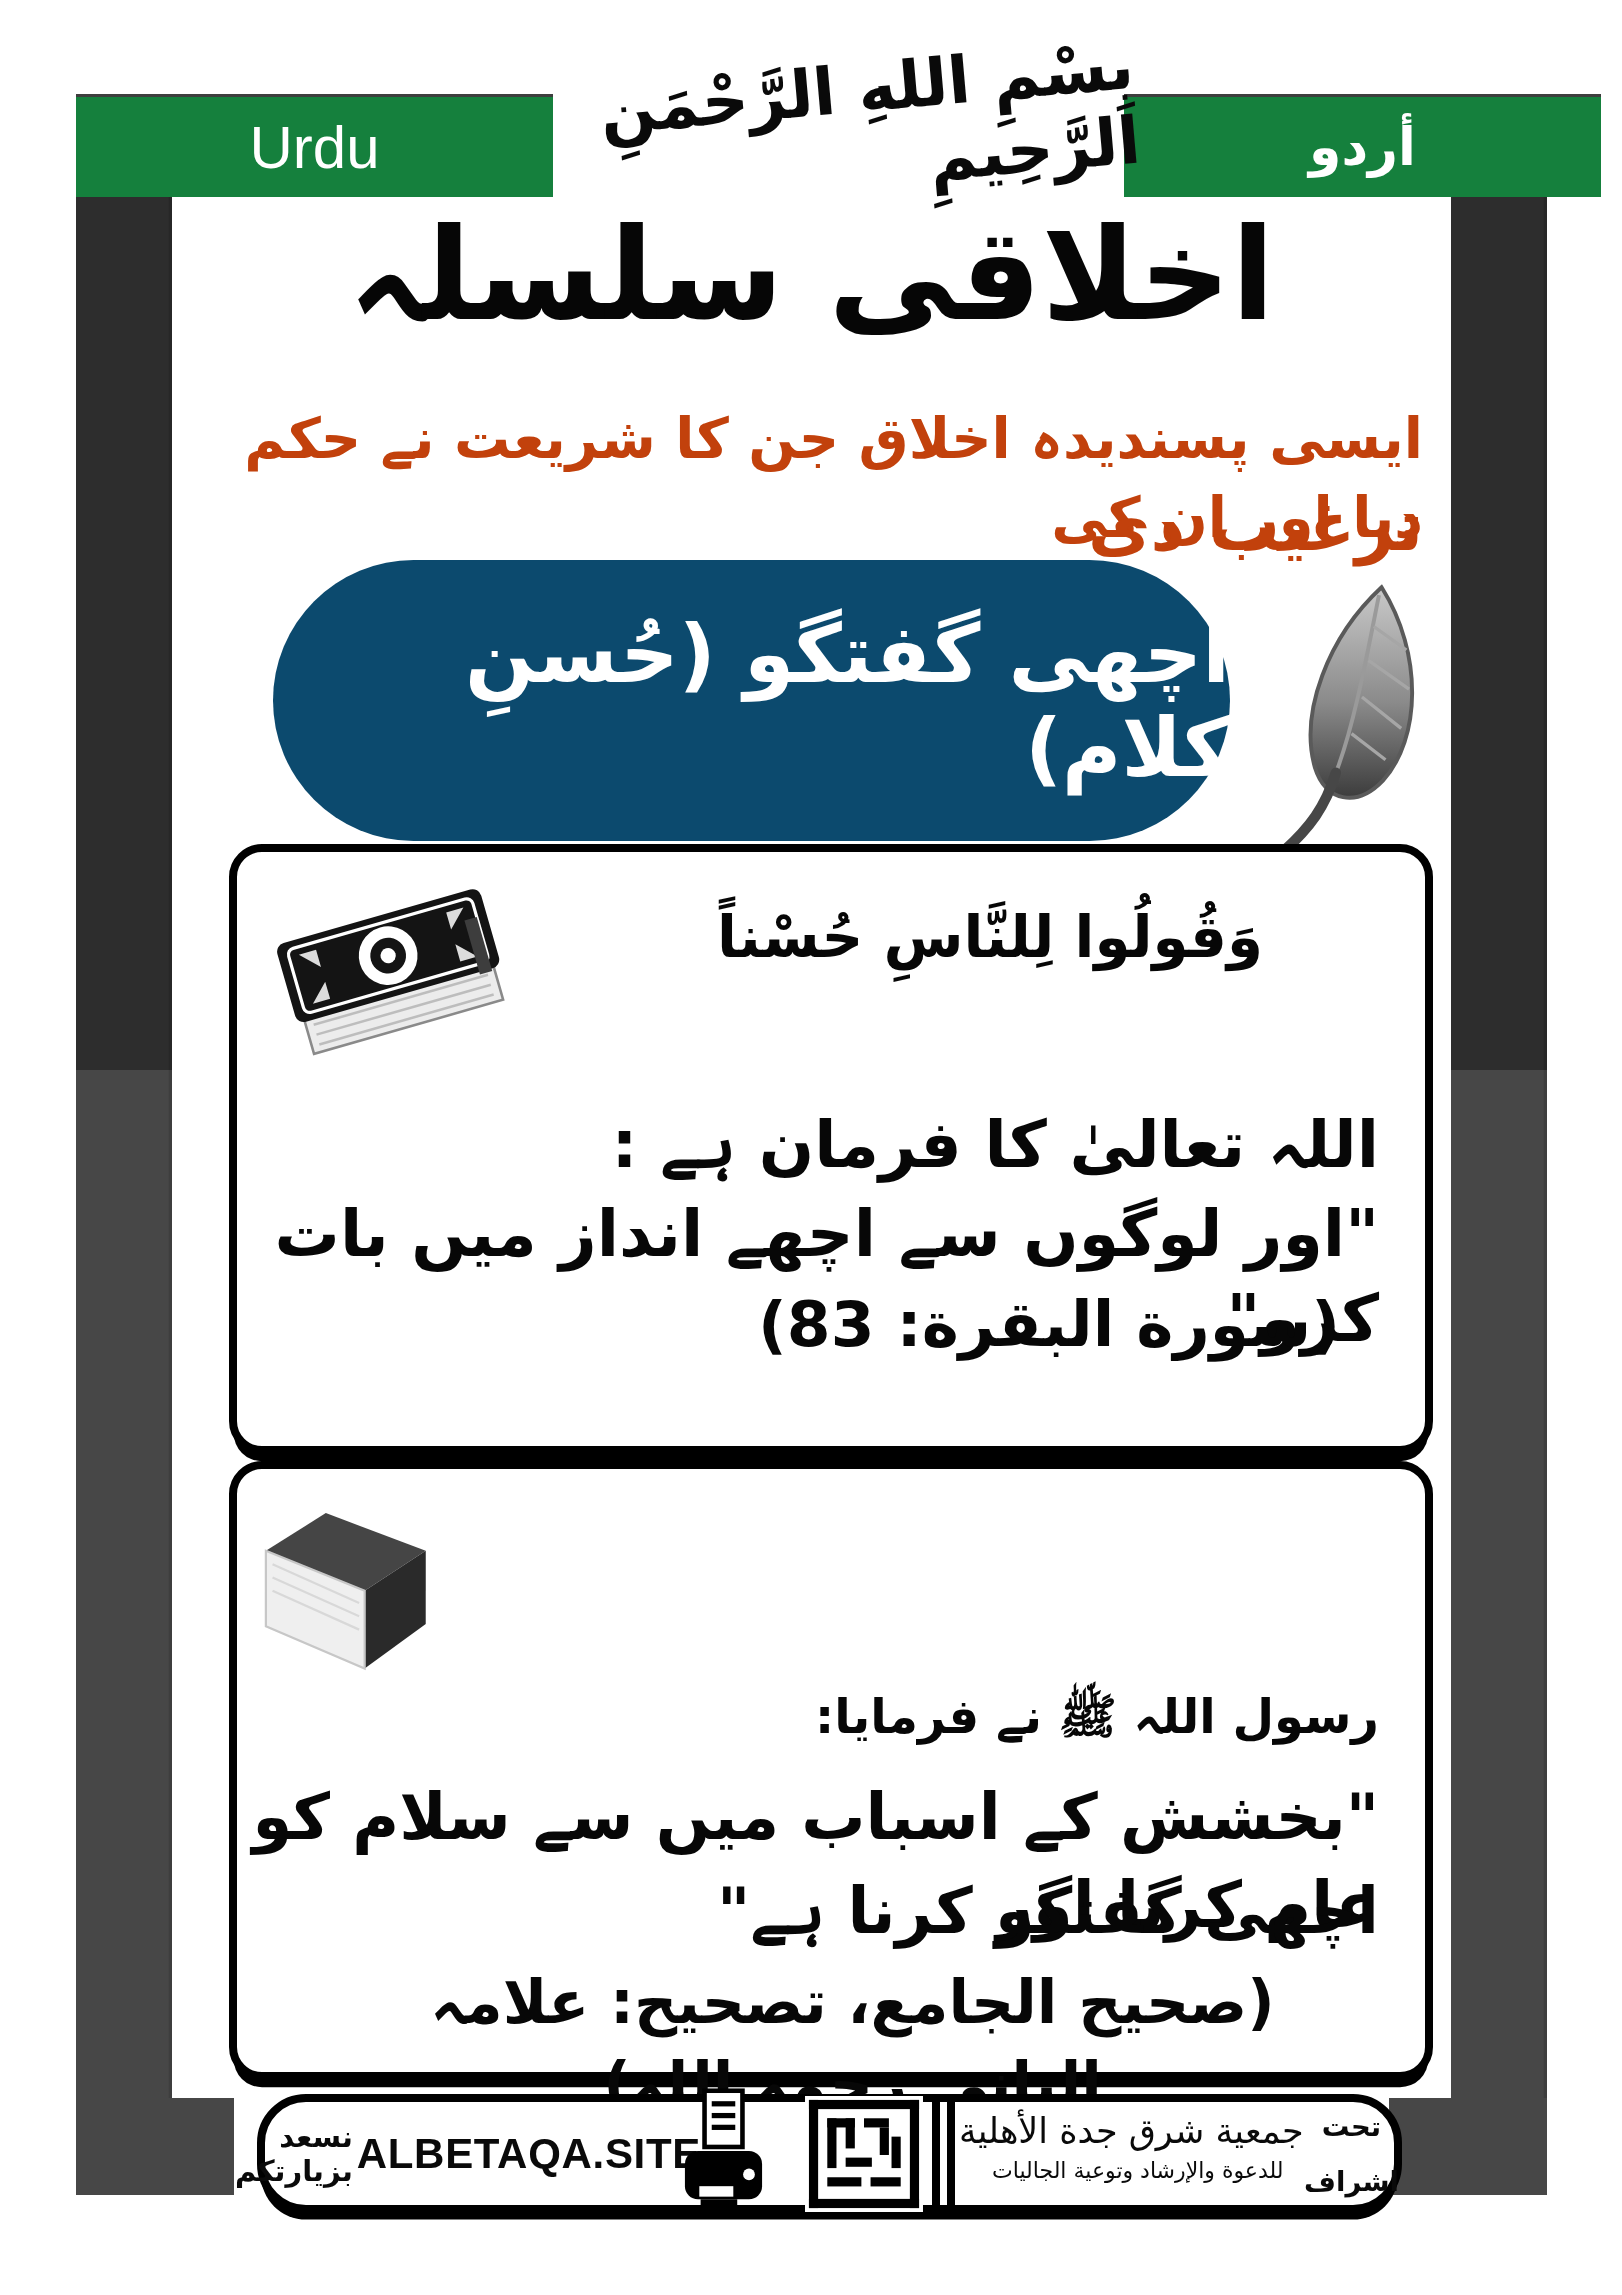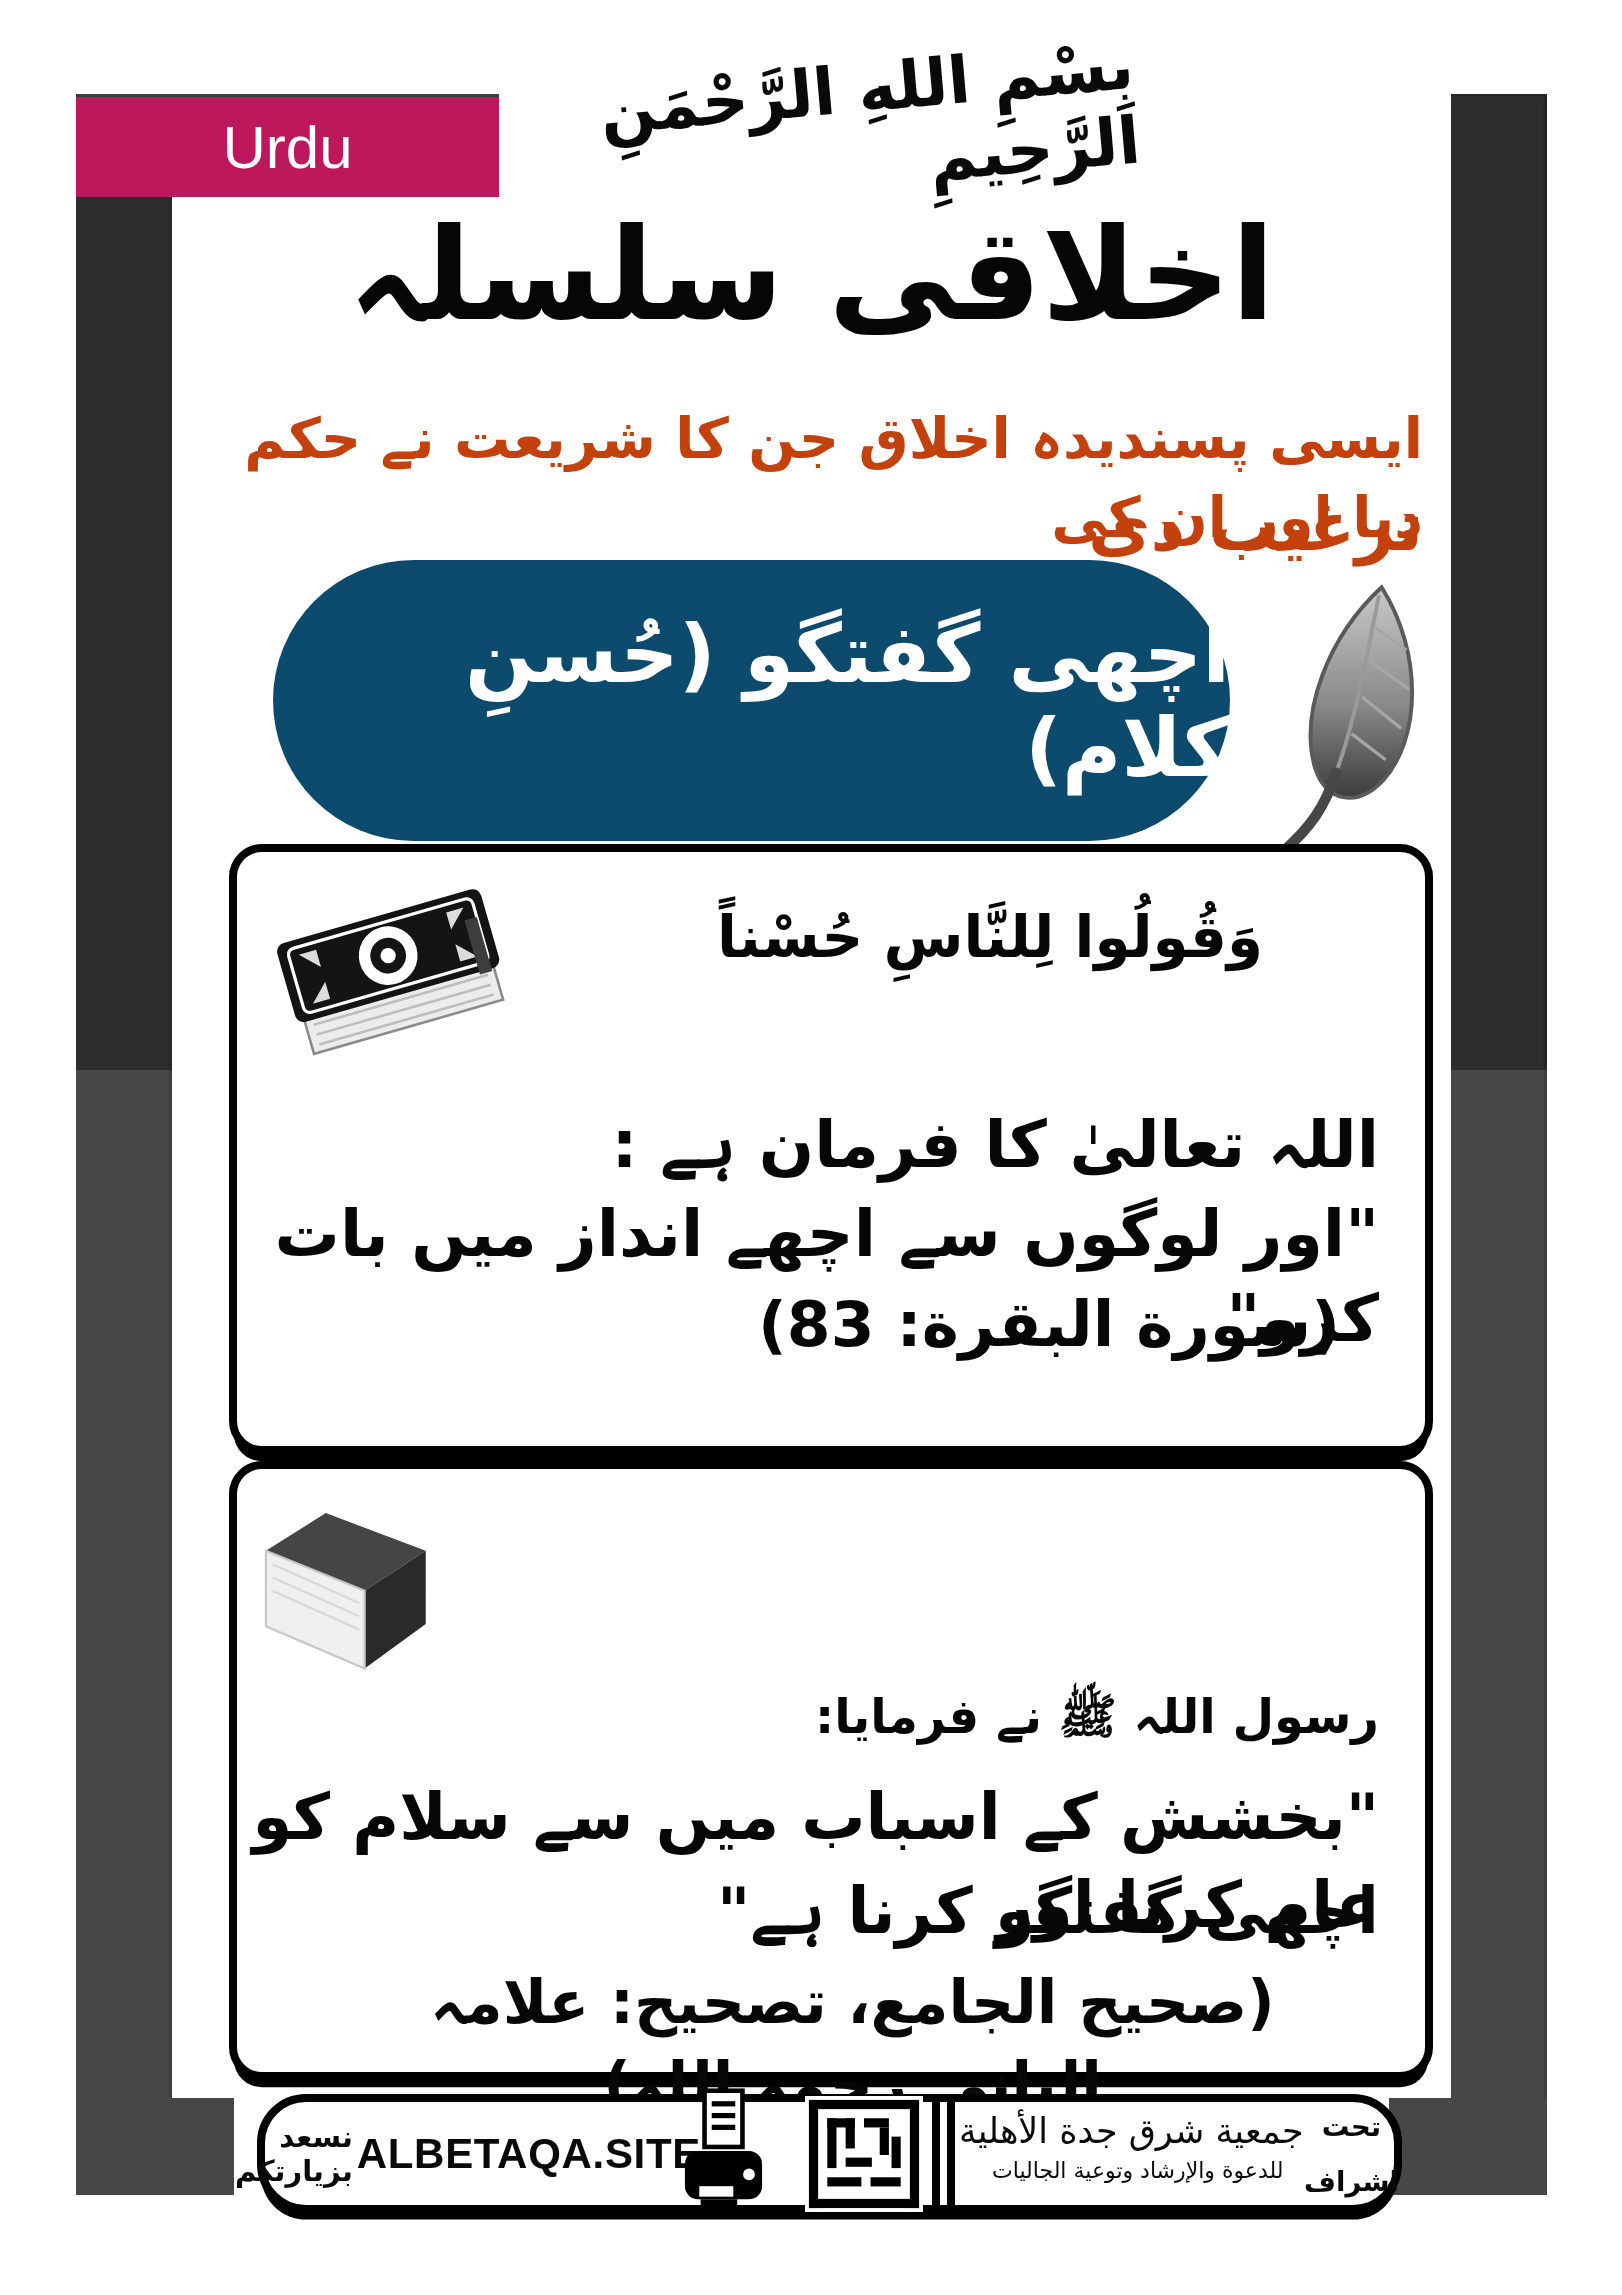--- a/index.html
+++ b/index.html
@@ -10,21 +10,21 @@
   .side-bar{position:absolute;top:94px;width:96px;height:2101px;
             background:linear-gradient(180deg,#2d2d2d 0px,#2d2d2d 976px,#474747 976px,#474747 100%);
             box-shadow:inset -3.3px 2.6px 0 rgba(0,0,0,.12);}
   .side-bar.left{left:76px;}
   .side-bar.right{left:1451px;}
   .bar-stub{position:absolute;top:2098px;width:158px;height:97px;background:#474747;}
   .bar-stub.left{left:76px;}
   .bar-stub.right{left:1389px;}
 
   
-  .langbox{position:absolute;top:94px;width:423px;height:100px;background:#be185d;
+  .langbox{position:absolute;top:94px;width:477px;height:100px;background:#15803d;
            border-top:3.3px solid #3e3e3e;display:flex;align-items:center;justify-content:center;color:#fff;}
   .langbox.en{left:76px;font-family:"Liberation Sans","DejaVu Sans",sans-serif;font-size:60px;}
   .langbox.ar{left:1124px;font-size:52px;font-weight:bold;}
 
   .bismillah{position:absolute;left:484px;top:36px;width:654px;height:190px;
              display:flex;align-items:center;justify-content:center;
              font-size:65px;font-weight:bold;transform:rotate(-5deg);}
   .main-title{position:absolute;left:262px;top:186px;width:1099px;height:177px;line-height:177px;
               text-align:center;font-size:128px;font-weight:bold;color:#060606;}
   .subtitle{position:absolute;left:216px;width:1207px;text-align:right;font-weight:bold;color:#c2410c;}
@@ -81,20 +81,23 @@
 <div class="page">
 
   <div class="side-bar left"></div>
   <div class="side-bar right"></div>
   <div class="bar-stub left"></div>
   <div class="bar-stub right"></div>
 
   <div class="langbox en">
     <span>Urdu</span>
   </div>
+  <div class="langbox ar" dir="rtl">
+    <span>أردو</span>
+  </div>
 
   <div class="bismillah" dir="rtl">بِسْمِ اللهِ الرَّحْمَنِ الرَّحِيمِ</div>
 
   <div class="main-title" dir="rtl">اخلاقی سلسلہ</div>
 
   <div class="subtitle l1" dir="rtl">ایسی پسندیدہ اخلاق جن کا شریعت نے حکم دیا اور ان کی</div>
   <div class="subtitle l2" dir="rtl">ترغیب دی</div>
 
   <div class="pill">
     <span dir="rtl">اچھی گفتگو (حُسنِ کلام)</span>

